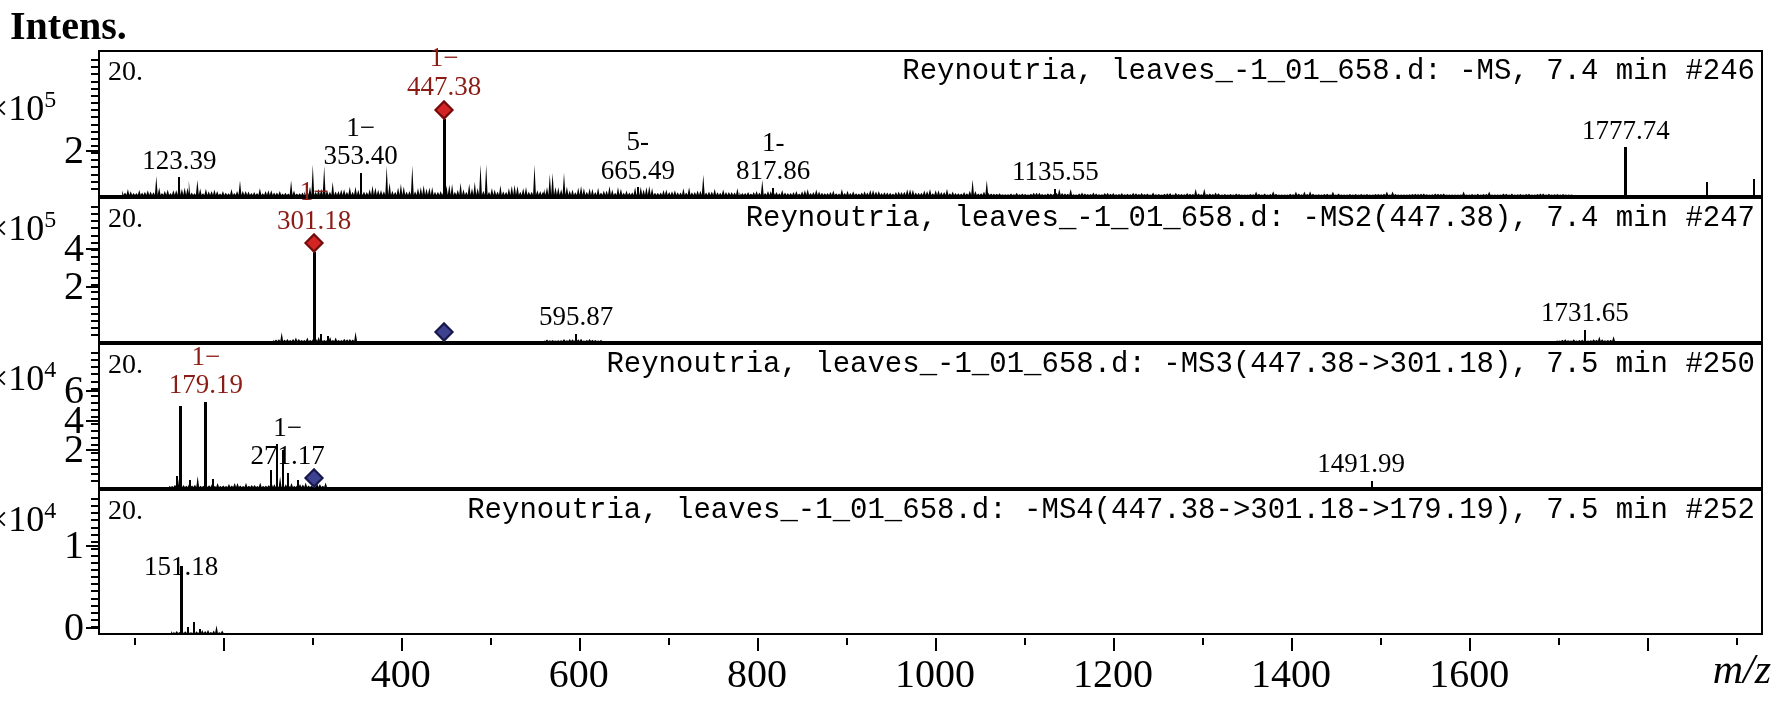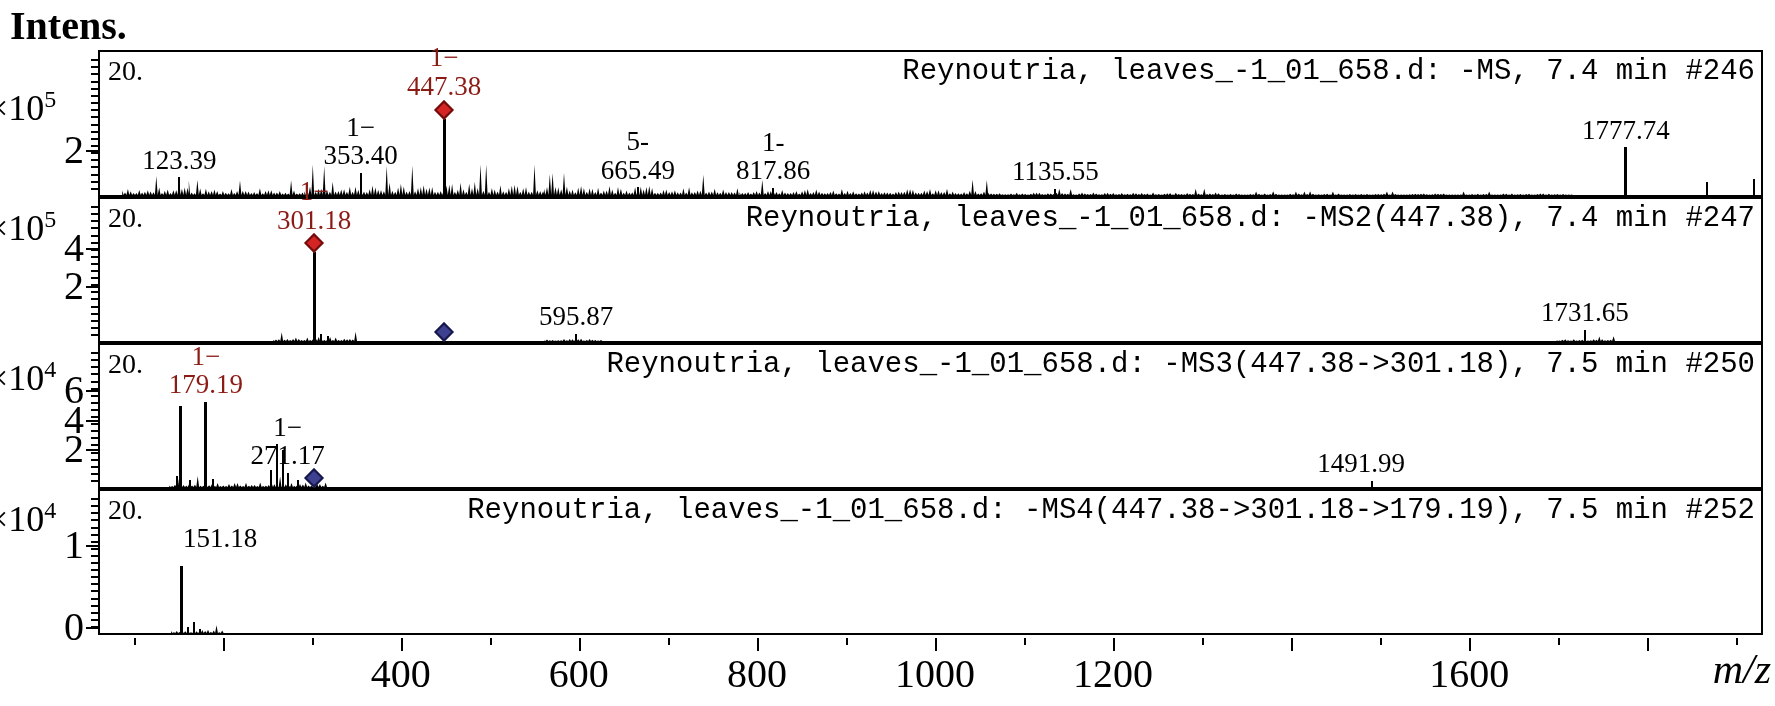--- a/index.html
+++ b/index.html
@@ -216,21 +216,21 @@
         <div class="ylab" style="left: -76px; top: 83.7px;">2</div>
       </div>
     <div class="panel">
       <div class="title">Reynoutria, leaves_-1_01_658.d: -MS4(447.38-&gt;301.18-&gt;179.19), 7.5 min #252</div>
       <div class="corner">20.</div>
       <div class="layer">
           <svg class="noise" viewBox="0 0 1661 142" preserveAspectRatio="none">
             <path d="M71.1 142 L71.1 139.9 L72.5 142 L73.9 141.2 L75.3 142 L76.7 140.1 L78.1 142 L79.6 140.9 L81.0 142 L82.4 140.5 L83.8 142 L85.3 140.3 L86.7 142 L88.1 139.3 L89.5 142 L91.0 141.2 L92.4 142 L93.8 140.6 L95.2 142 L96.6 140.2 L98.0 142 L99.5 140.7 L100.9 142 L102.3 138.9 L103.7 142 L105.2 139.9 L106.6 142 L108.0 138.8 L109.4 142 L110.9 141.0 L112.3 142 L113.7 139.5 L115.1 142 L116.5 134.3 L117.9 142 L119.4 141.2 L120.8 142 L122.2 139.6 L123.6 142 " fill="#000000"></path>
           </svg>
           <div class="peak" style="left: 79.5px; bottom: 0px; width: 3px; height: 66.7px;"></div>
-          <div class="plabel" style="left: 81px; bottom: 80px; padding-left: 39px;">
+          <div class="plabel" style="left: 81px; bottom: 52px;">
             <div>151.18</div>
           </div>
           <div class="peak" style="left: 86.9px; bottom: 0px; width: 2px; height: 6.4px;"></div>
           <div class="peak" style="left: 93.2px; bottom: 0px; width: 2px; height: 11.4px;"></div>
           <div class="peak" style="left: 99.4px; bottom: 0px; width: 2px; height: 4.3px;"></div>
           <div>
             <div class="ytick" style="left: -9px; width: 7px; height: 2px; top: 134.9px;"></div>
             <div class="ytick" style="left: -9px; width: 7px; height: 2px; top: 127.8px;"></div>
             <div class="ytick" style="left: -9px; width: 7px; height: 2px; top: 120.7px;"></div>
             <div class="ytick" style="left: -9px; width: 7px; height: 2px; top: 113.6px;"></div>
@@ -272,20 +272,21 @@
       <div class="xtick" style="top: 0px; width: 2px; height: 13px; left: 658.9px;"></div>
       <div class="xlab" style="left: 658.9px;">800</div>
       <div class="xtick" style="top: 0px; width: 2px; height: 7px; left: 747.9px;"></div>
       <div class="xtick" style="top: 0px; width: 2px; height: 13px; left: 837px;"></div>
       <div class="xlab" style="left: 837px;">1000</div>
       <div class="xtick" style="top: 0px; width: 2px; height: 7px; left: 926px;"></div>
       <div class="xtick" style="top: 0px; width: 2px; height: 13px; left: 1015px;"></div>
       <div class="xlab" style="left: 1015px;">1200</div>
       <div class="xtick" style="top: 0px; width: 2px; height: 7px; left: 1104.1px;"></div>
       <div class="xtick" style="top: 0px; width: 2px; height: 13px; left: 1193.1px;"></div>
+      <div class="xlab" style="left: 1193.1px;">1400</div>
       <div class="xtick" style="top: 0px; width: 2px; height: 7px; left: 1282.1px;"></div>
       <div class="xtick" style="top: 0px; width: 2px; height: 13px; left: 1371.2px;"></div>
       <div class="xlab" style="left: 1371.2px;">1600</div>
       <div class="xtick" style="top: 0px; width: 2px; height: 7px; left: 1460.2px;"></div>
       <div class="xtick" style="top: 0px; width: 2px; height: 13px; left: 1549.3px;"></div>
       <div class="xtick" style="top: 0px; width: 2px; height: 7px; left: 1638.3px;"></div>
     </div>
   <div class="mz">m/z</div>
 
 </div>

